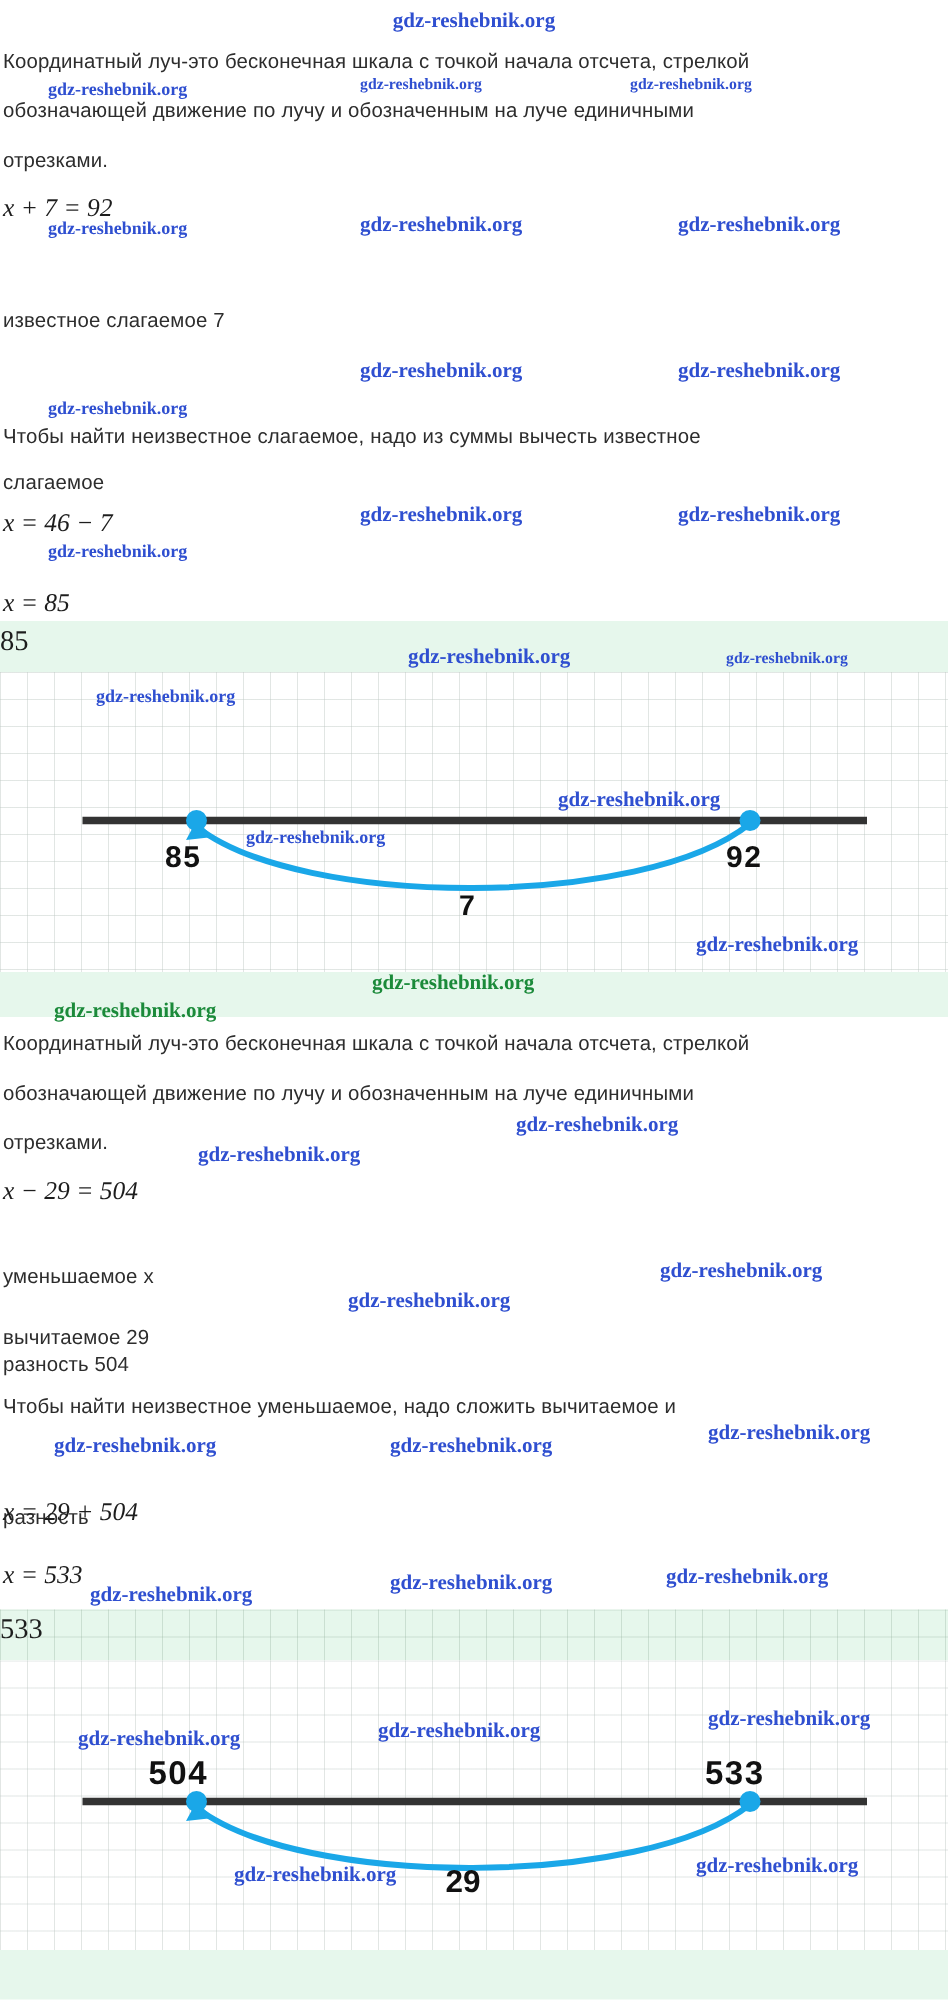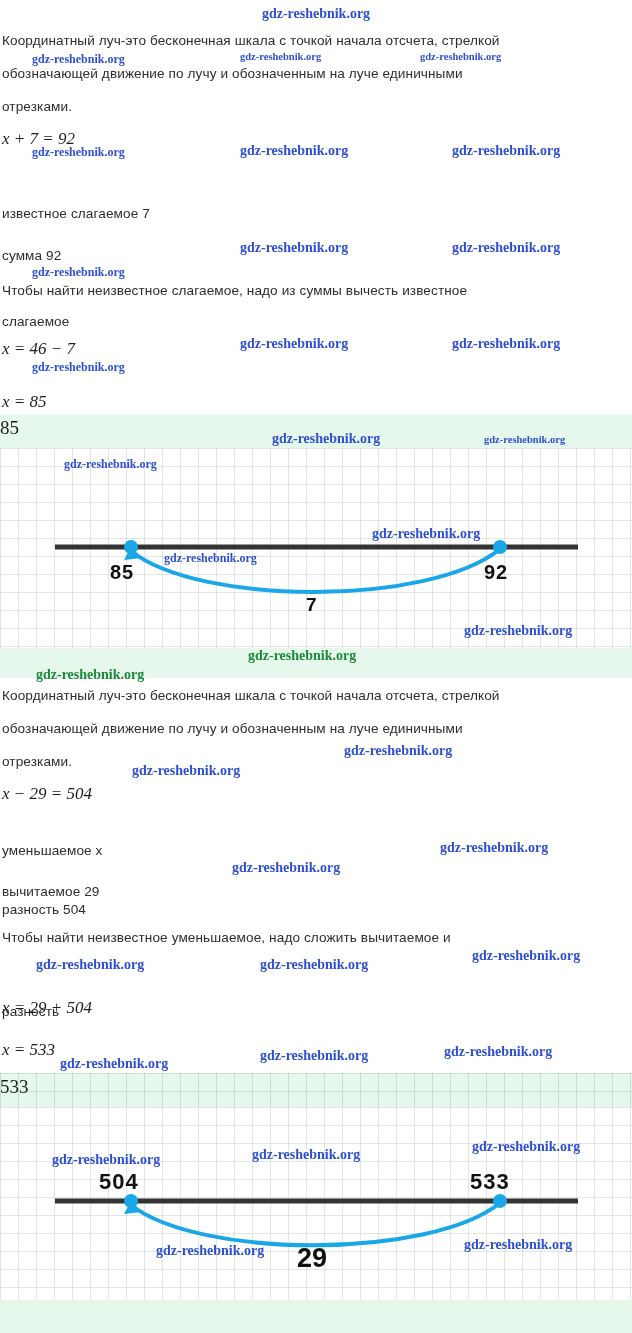--- a/index.html
+++ b/index.html
@@ -117,21 +117,20 @@
     <span class="wm lg" style="position:relative; left:0; top:0;">gdz-reshebnik.org</span>
   </div>
 
   <div class="line" style="top:33px;">Координатный луч-это бесконечная шкала с точкой начала отсчета, стрелкой</div>
   <div class="line" style="top:66px;">обозначающей движение по лучу и обозначенным на луче единичными</div>
   <div class="line" style="top:99px;">отрезками.</div>
 
   <div class="math" style="top:129px;">x + 7 = 92</div>
 
   <div class="line" style="top:206px;">известное слагаемое 7</div>
-  <div class="line" style="top:248px;">сумма 92</div>
 
   <div class="line" style="top:314px;">слагаемое</div>
   <div class="line" style="top:283px;">Чтобы найти неизвестное слагаемое, надо из суммы вычесть известное</div>
 
   <div class="math" style="top:339px;">x = 46 − 7</div>
   <div class="math" style="top:392px;">x = 85</div>
 
   <div class="panel" style="top:414px; height:34px; background:#e6f7ec;">
     <div class="grid" style="background-image:none;"></div>
   </div>
@@ -186,21 +185,21 @@
 
   <svg class="numline" style="left:0px; top:1107px;" width="632" height="193" viewBox="0 0 632 193">
     <line x1="55" y1="94" x2="578" y2="94" stroke="#333333" stroke-width="5"></line>
     <path d="M 500 96 C 430 152, 200 152, 131 98" fill="none" stroke="#1aa7e8" stroke-width="4"></path>
     <polygon points="131,94 142,105 124,107" fill="#1aa7e8"></polygon>
     <circle cx="131" cy="94" r="7" fill="#1aa7e8"></circle>
     <circle cx="500" cy="94" r="7" fill="#1aa7e8"></circle>
   </svg>
   <div class="nl-label" style="left:99px; top:1169px; font-size:22px;">504</div>
   <div class="nl-label" style="left:470px; top:1169px; font-size:22px;">533</div>
-  <div class="arc-label" style="left:297px; top:1243px; font-size:27px;">29</div>
+  <div class="arc-label" style="left:297px; top:1243px; font-size:21px;">29</div>
 
   <div class="panel" style="top:1300px; height:33px;">
     <div class="grid" style="background-image:none;"></div>
   </div>
 
   <span class="wm md" style="left:32px; top:52px;">gdz-reshebnik.org</span>
   <span class="wm sm" style="left:240px; top:51px;">gdz-reshebnik.org</span>
   <span class="wm sm" style="left:420px; top:51px;">gdz-reshebnik.org</span>
 
   <span class="wm md" style="left:32px; top:145px;">gdz-reshebnik.org</span>

